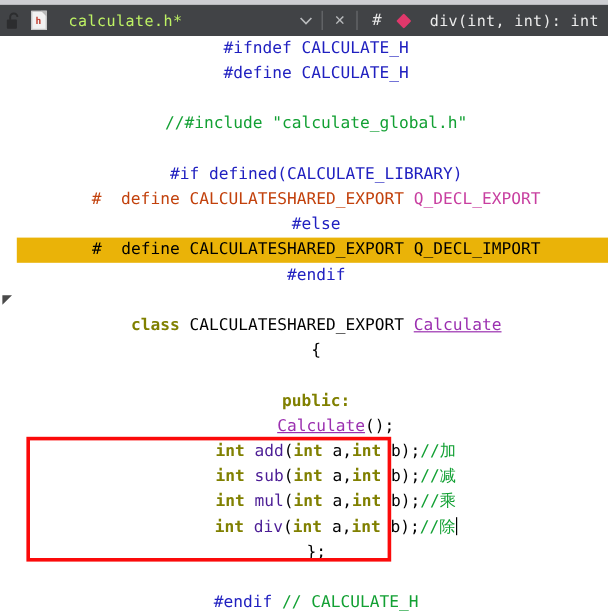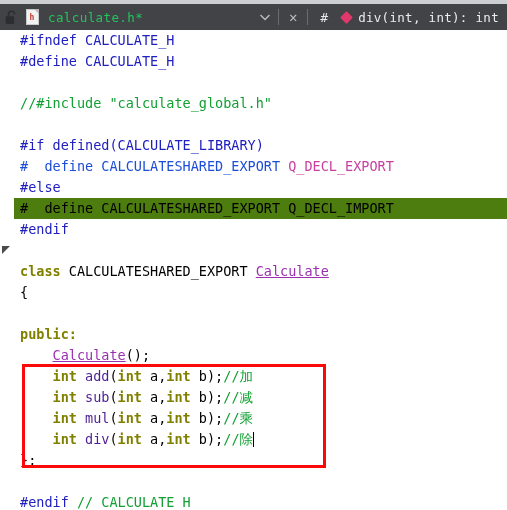--- a/index.html
+++ b/index.html
@@ -43,22 +43,22 @@
     border-width:0 5px 5px 0;border-style:solid;
     border-color:transparent #b9b9b9 transparent transparent;
   }
   .filedoc span{
     position:absolute;left:0;right:0;top:3px;
     text-align:center;font-size:8px;font-weight:bold;color:#c0392b;
     font-family:"DejaVu Sans Mono","Liberation Mono",monospace;
     line-height:9px;
   }
   .tb-filename{
-    margin-left:6px;flex:0 0 auto;letter-spacing:0.4px;
-    color:#22c55e;font-size:12.5px;
+    margin-left:15px;flex:0 0 auto;letter-spacing:0.4px;
+    color:#bef264;font-size:12.5px;
   }
   .tb-spacer{flex:1 1 auto;}
   .tb-caret{
     flex:0 0 auto;width:18px;display:flex;align-items:center;justify-content:center;
   }
   .tb-sep{
     flex:0 0 auto;width:1px;height:16px;background:#6a6c6f;margin:0 4px;
   }
   .tb-close{
     flex:0 0 auto;width:20px;display:flex;align-items:center;justify-content:center;
@@ -69,21 +69,21 @@
     color:#e6e6e6;font-size:13px;
   }
   .tb-diamond{
     flex:0 0 auto;width:20px;display:flex;align-items:center;justify-content:center;
   }
   .diamond{
     width:9px;height:9px;background:#e0386b;transform:rotate(45deg);
     border-radius:1px;
   }
   .tb-symbol{
-    flex:0 0 auto;margin-left:2px;color:#ececec;font-size:12.5px;letter-spacing:0.3px;
+    flex:0 0 auto;margin-left:12px;color:#ececec;font-size:12.5px;letter-spacing:0.3px;
   }
 
   
   .editor{
     position:absolute;left:0;top:30px;width:507px;height:480px;
     background:#ffffff;
     overflow:hidden;
   }
   .gutter{
     position:absolute;left:0;top:0;width:14px;height:480px;
@@ -96,32 +96,32 @@
   }
 
   .code{
     position:absolute;left:14px;top:0;width:493px;
     font-family:"DejaVu Sans Mono","Liberation Mono",monospace;
     font-size:13.5px;
     line-height:21px;
     white-space:pre;
     color:#000000;
   }
-  .line{height:21px;white-space:pre;padding-left:6px;}
-  .line.hl{background:#4d7c0f;}
+  .line{height:21px;white-space:pre;padding-left:6px;text-align:center;}
+  .line.hl{background:#eab308;}
 
   
   .pp   {color:#2020c0;}            
   .cmt  {color:#12a033;}            
   .kw   {color:#808000;font-weight:bold;}            
   .typ  {color:#000000;}            
   .cls  {color:#9b30b0;text-decoration:underline;}            
   .macro{color:#c83fa0;}            
   .fn   {color:#4c1d95;font-weight:normal;} 
-  .inact{color:#1d4ed8;}            
+  .inact{color:#c2410c;}            
 
   .caret{
     display:inline-block;width:1px;height:15px;background:#000;
     vertical-align:-3px;margin-left:0px;
   }
 
   
   .redbox{
     position:absolute;left:22px;top:334px;width:304px;height:104px;
     border:3px solid #fb0a0a;

